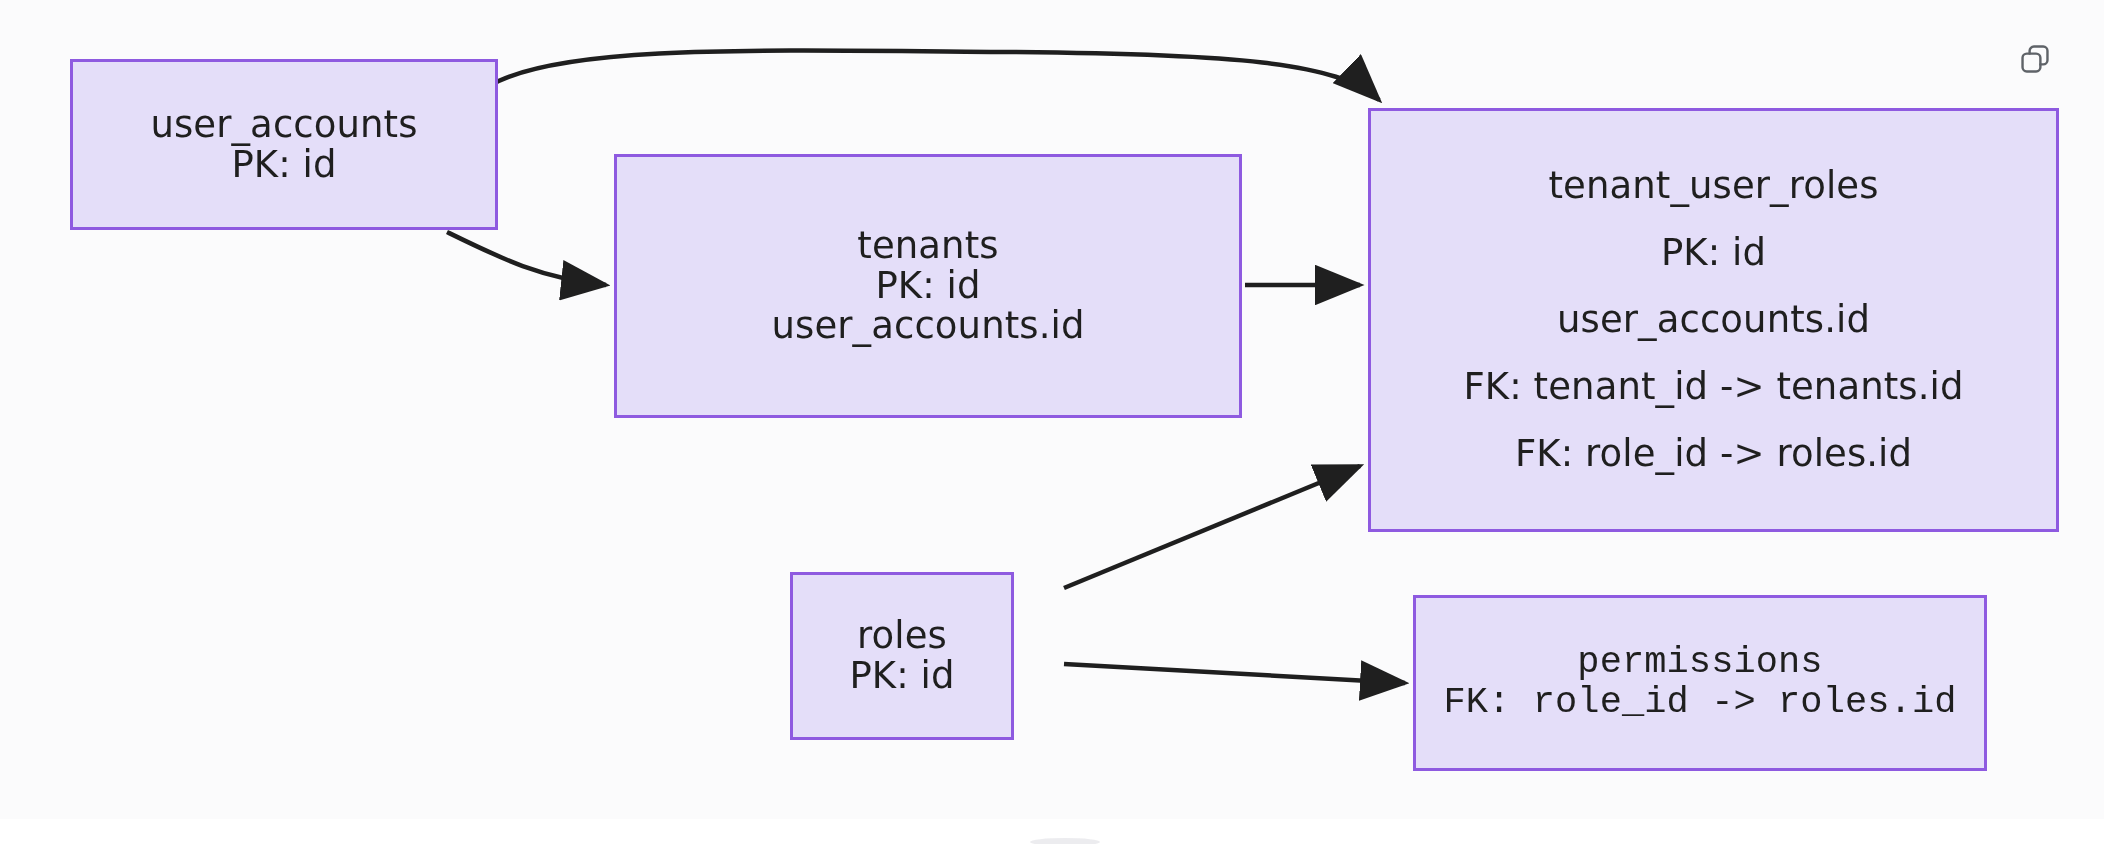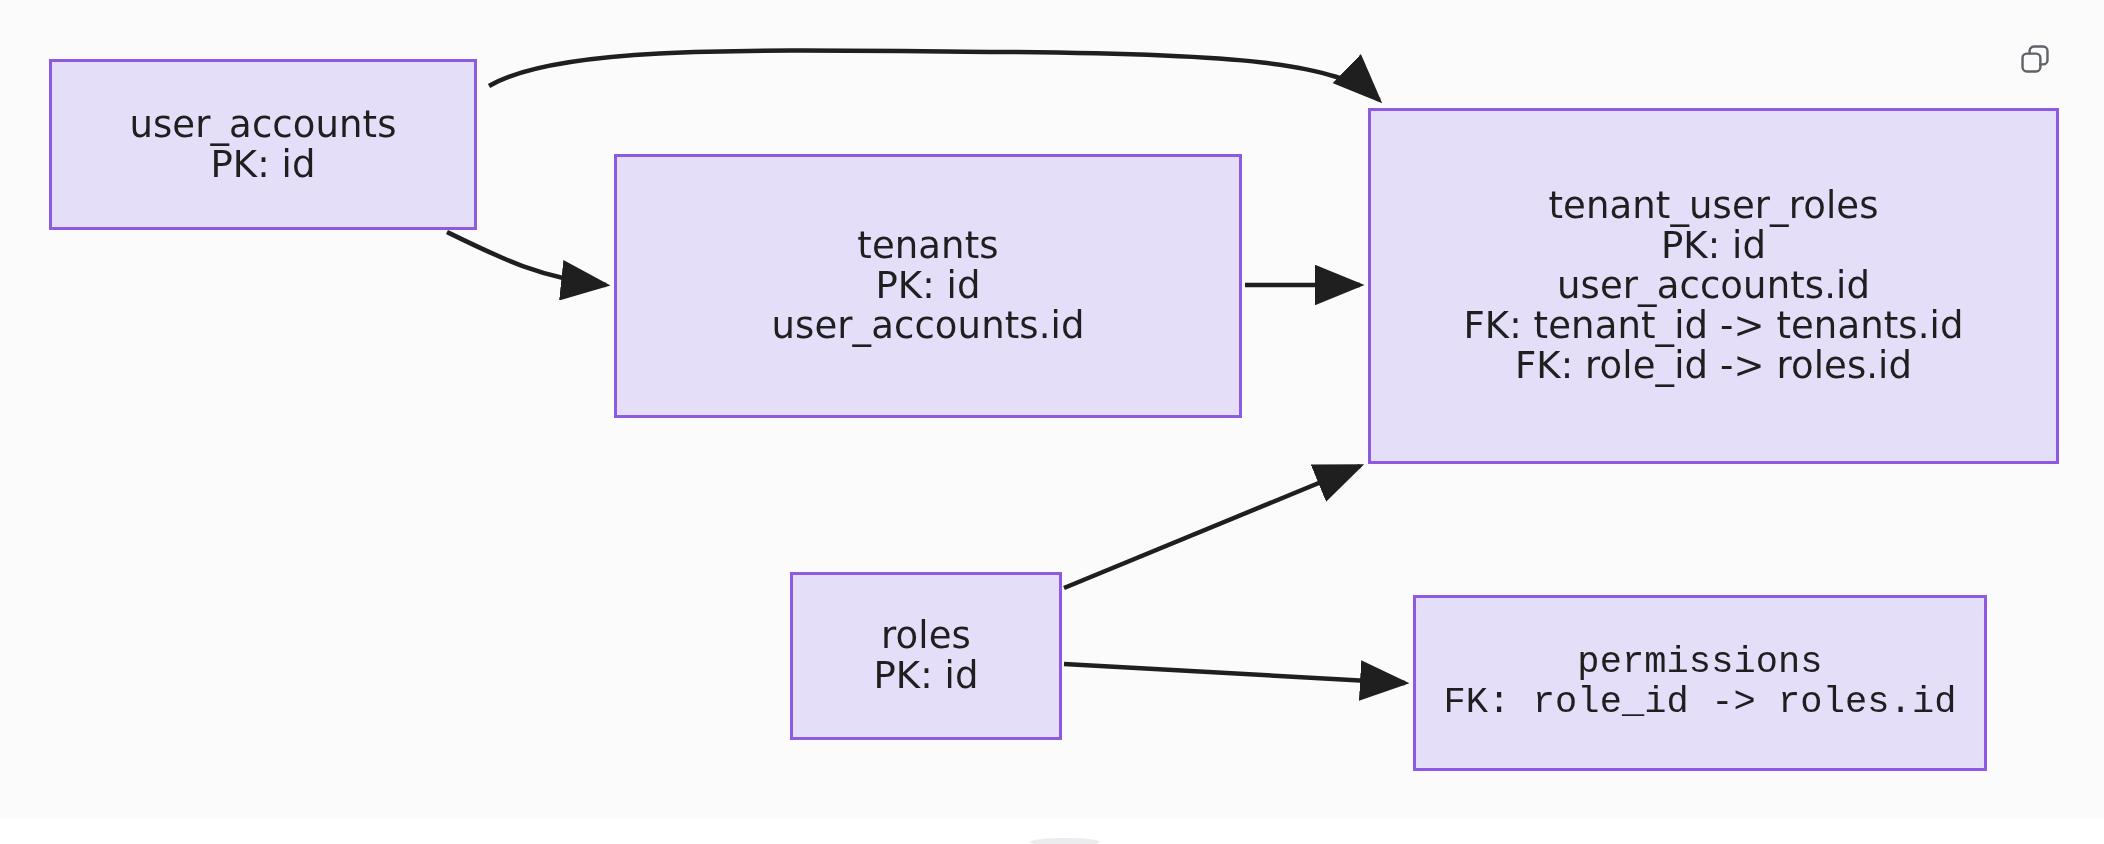--- a/index.html
+++ b/index.html
@@ -47,24 +47,24 @@
     text-align: center;
     color: #1f1f1f;
     font-size: 37px;
     line-height: 1.08;
     letter-spacing: 0.1px;
   }
   .node .line {
     display: block;
     white-space: nowrap;
   }
-  #node-user-accounts { left: 49px;   top: 59px;  width: 428px;  height: 171px; }
+  #node-user-accounts { left: 70px;   top: 59px;  width: 428px;  height: 171px; }
   #node-tenants       { left: 614px;  top: 154px; width: 628px;  height: 264px; }
-  #node-tur           { left: 1368px; top: 108px; width: 691px;  height: 356px; }
-  #node-roles         { left: 790px;  top: 572px; width: 272px;  height: 168px; }
+  #node-tur           { left: 1368px; top: 108px; width: 691px;  height: 424px; gap: 27px; }
+  #node-roles         { left: 790px;  top: 572px; width: 224px;  height: 168px; }
   #node-permissions   { left: 1413px; top: 595px; width: 574px;  height: 176px; font-family: Liberation Mono, monospace; }
 
   #copy-icon {
     position: absolute;
     left: 2018px;
     top: 42px;
     width: 34px;
     height: 34px;
     cursor: pointer;
   }

